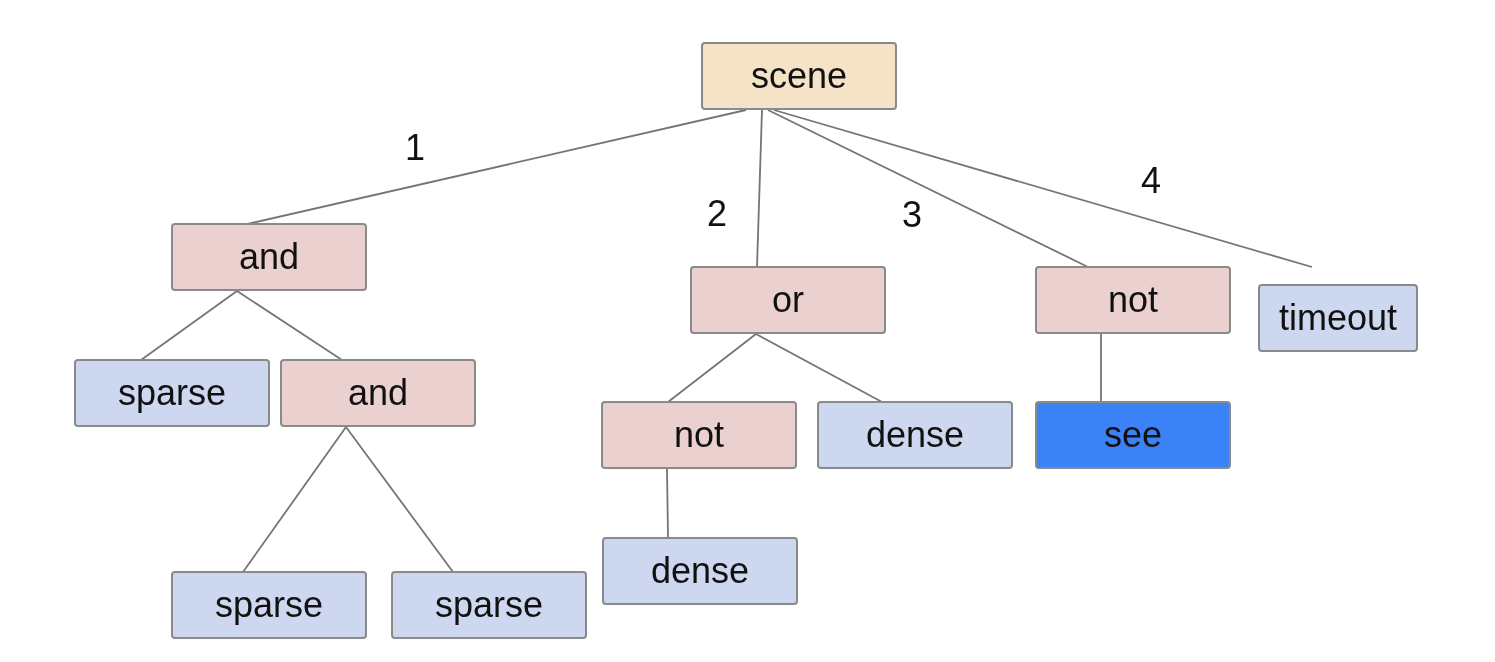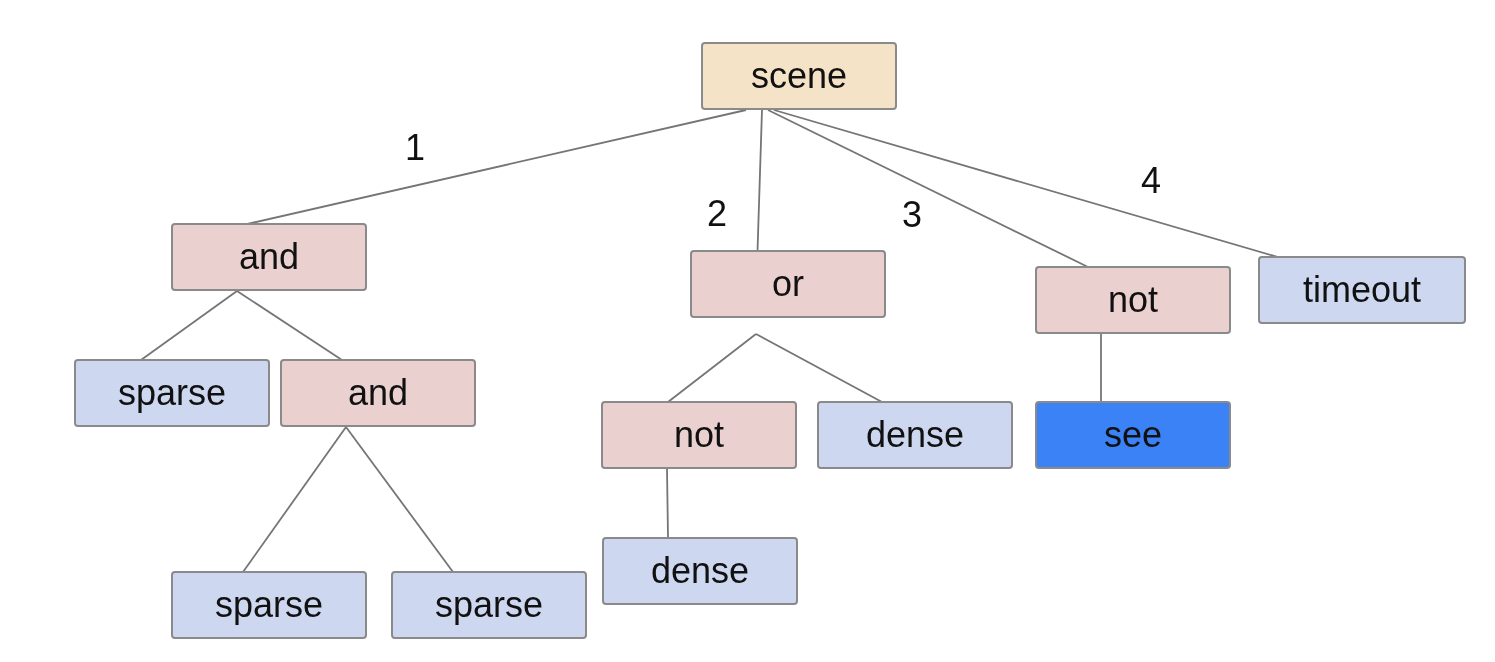--- a/index.html
+++ b/index.html
@@ -78,29 +78,29 @@
   <div class="edge-label" style="left:1151px; top:181px;">4</div>
 
   <div class="node" style="left: 669px; top: 42px; background-color: rgb(244, 227, 199);">
     <span class="node-label">scene</span>
   </div>
 
   <div class="node" style="left: 139px; top: 223px; background-color: rgb(234, 209, 208);">
     <span class="node-label">and</span>
   </div>
 
-  <div class="node" style="left: 658px; top: 250px; background-color: rgb(234, 209, 208);">
+  <div class="node" style="left: 658px; top: 266px; background-color: rgb(234, 209, 208);">
     <span class="node-label">or</span>
   </div>
 
   <div class="node" style="left: 1003px; top: 266px; background-color: rgb(234, 209, 208);">
     <span class="node-label">not</span>
   </div>
 
-  <div class="node" style="left: 1226px; top: 256px; width: 208px; background-color: rgb(205, 215, 239);">
+  <div class="node" style="left: 1226px; top: 284px; width: 160px; background-color: rgb(205, 215, 239);">
     <span class="node-label">timeout</span>
   </div>
 
   <div class="node" style="left: 42px; top: 359px; background-color: rgb(205, 215, 239);">
     <span class="node-label">sparse</span>
   </div>
 
   <div class="node" style="left: 248px; top: 359px; background-color: rgb(234, 209, 208);">
     <span class="node-label">and</span>
   </div>

